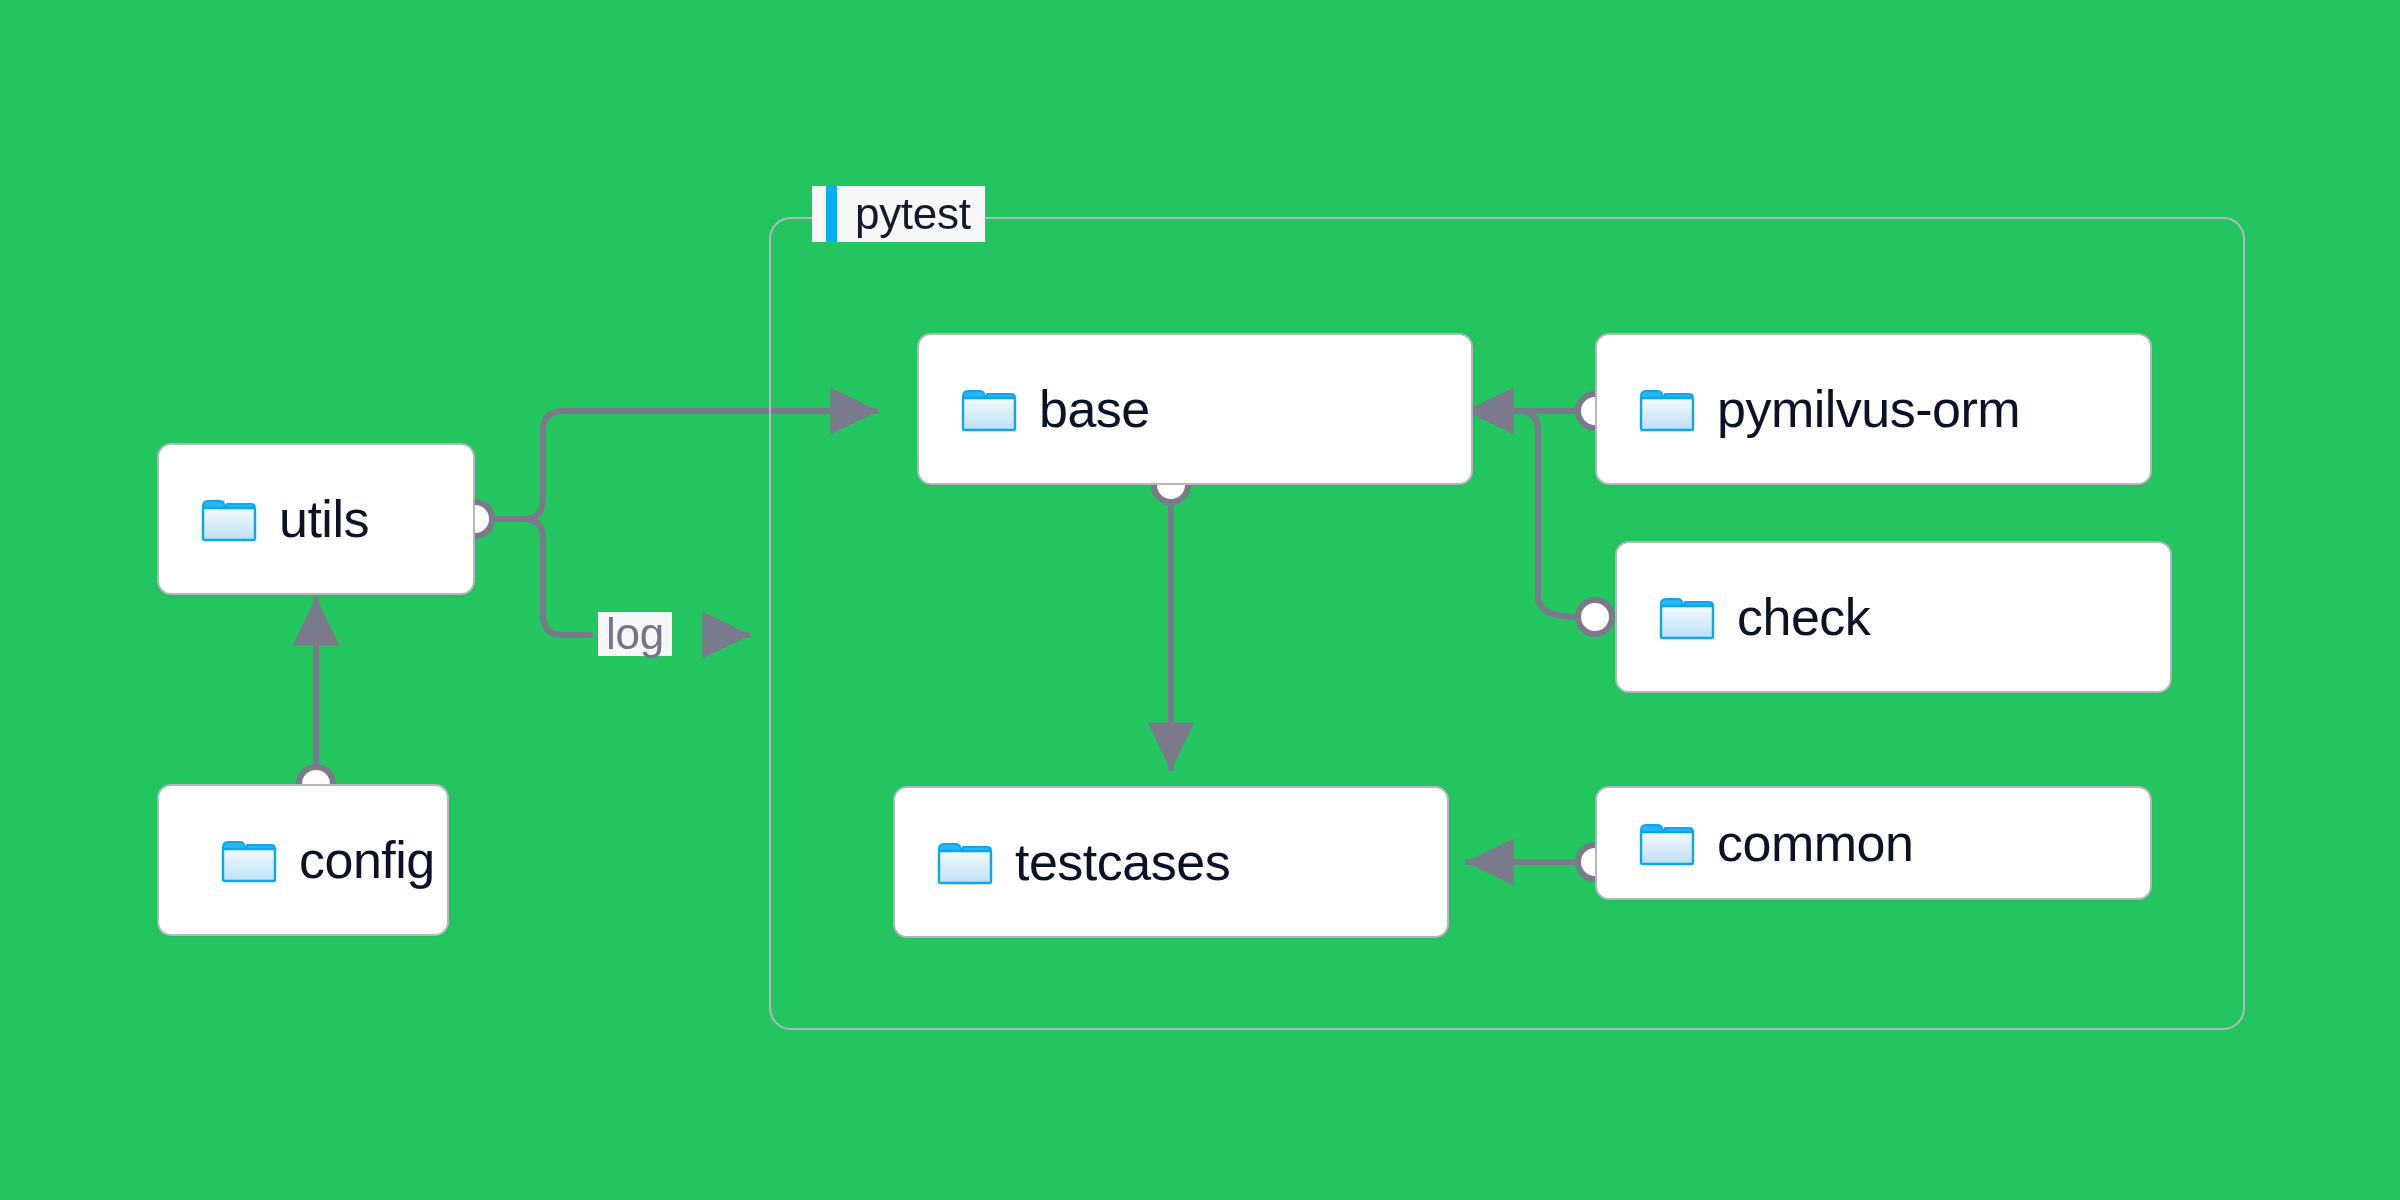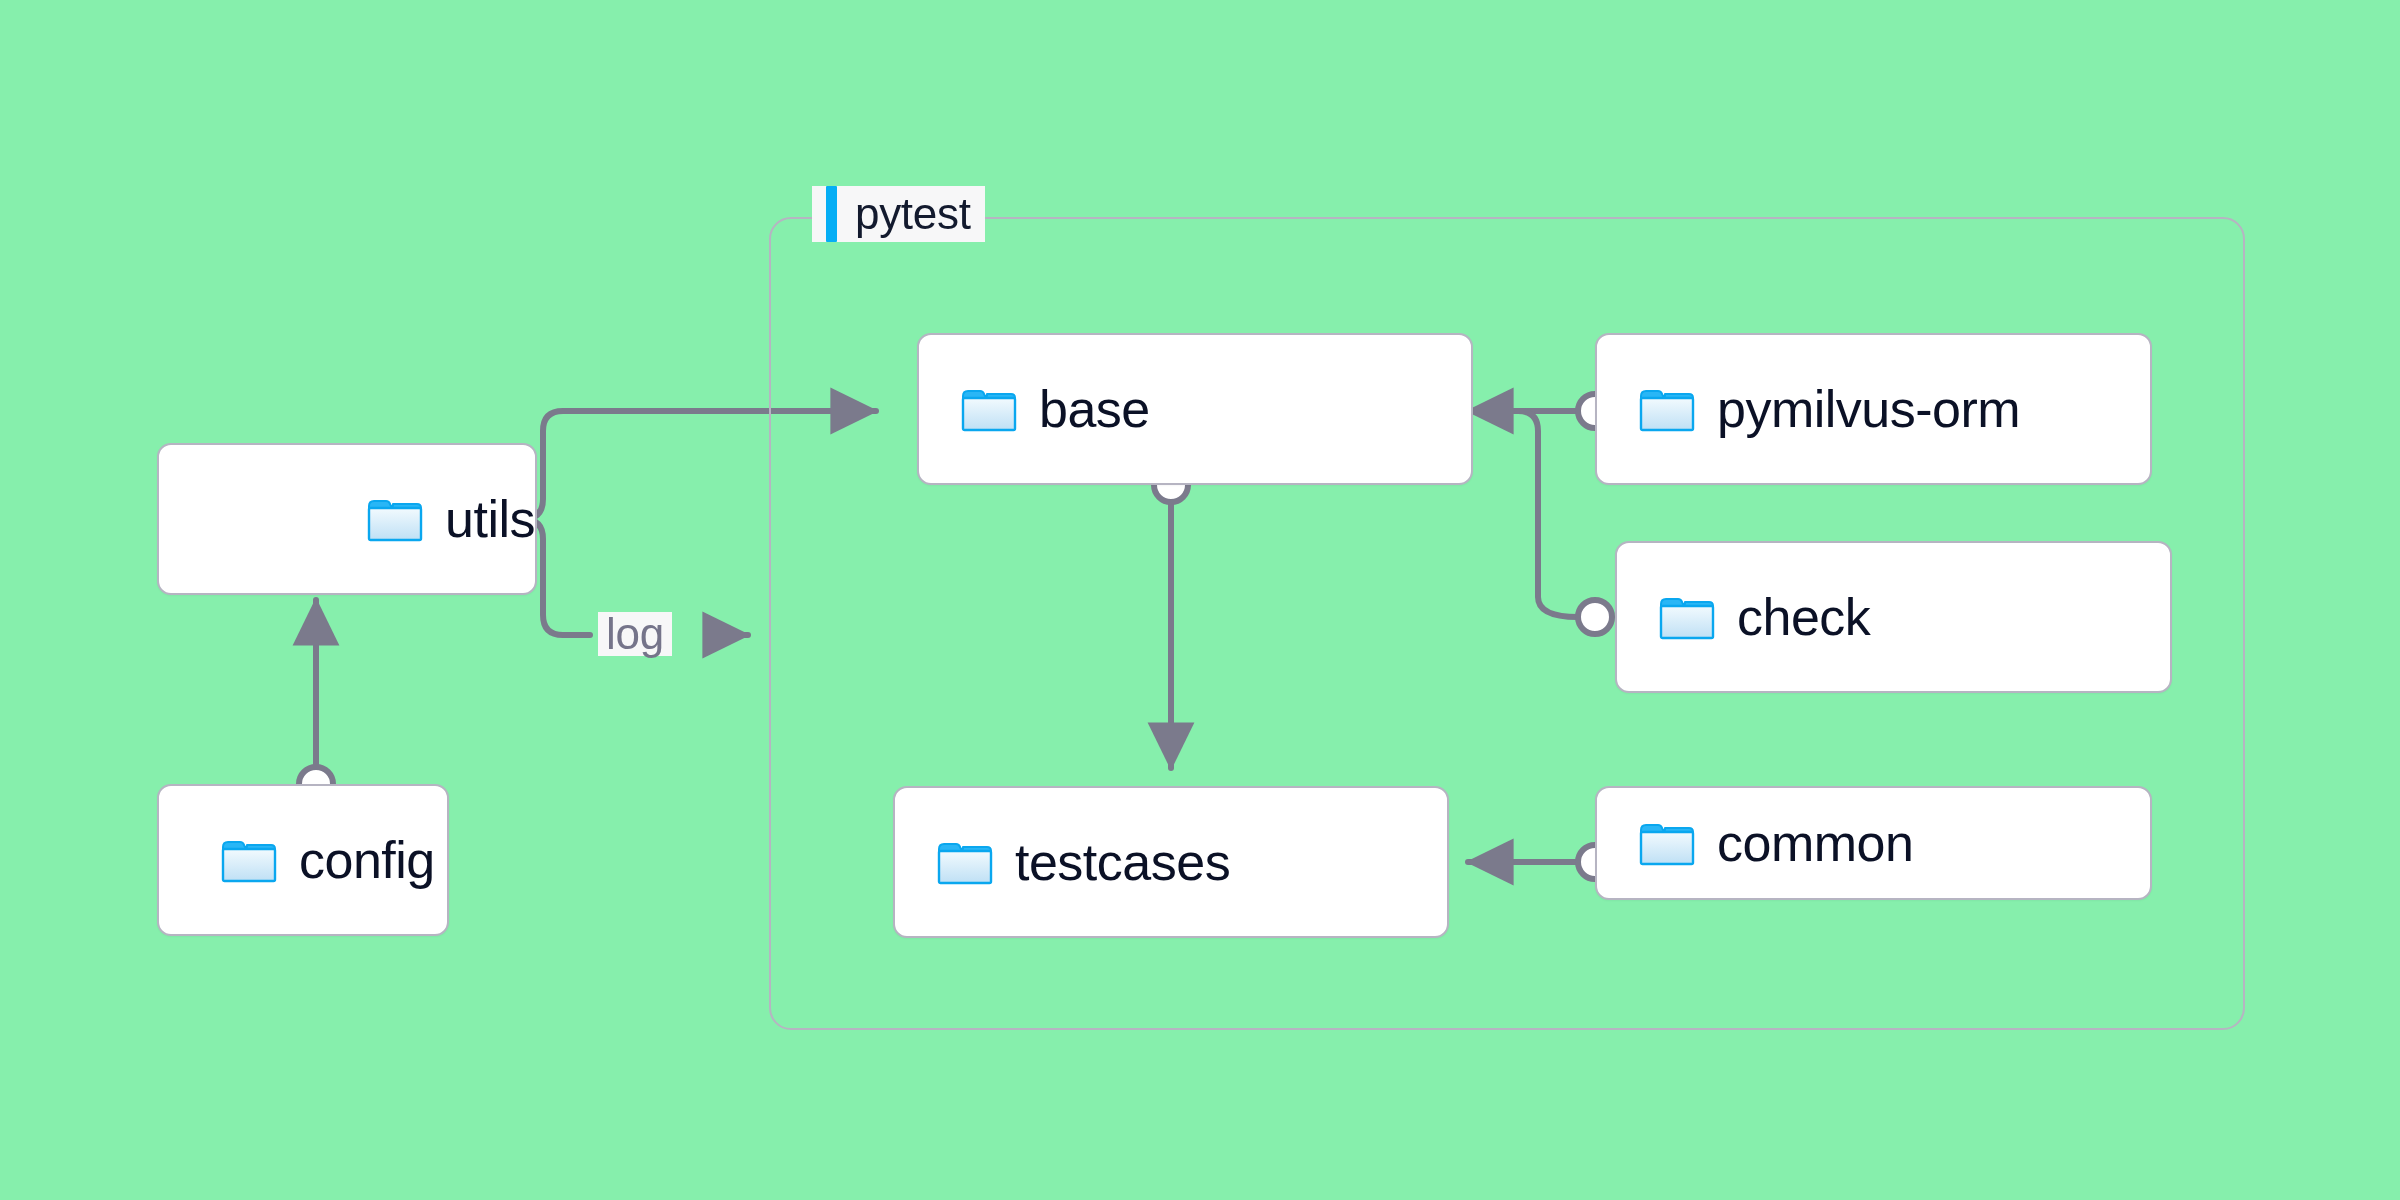--- a/index.html
+++ b/index.html
@@ -4,21 +4,21 @@
 <style>
   html, body {
     margin: 0;
     padding: 0;
     background: #ffffff;
   }
   #canvas {
     position: relative;
     width: 2400px;
     height: 1200px;
-    background: #86efac;
+    background: #22c55e;
     overflow: hidden;
     font-family: "Liberation Sans", sans-serif;
   }
   #wires {
     position: absolute;
     left: 0; top: 0;
     width: 2400px; height: 1200px;
     pointer-events: none;
   }
   .node {
@@ -141,21 +141,21 @@
       <circle cx="316" cy="784" r="17"></circle>
       <circle cx="1171" cy="485" r="17"></circle>
       <circle cx="1595" cy="411" r="17"></circle>
       <circle cx="1595" cy="617" r="17"></circle>
       <circle cx="1595" cy="862" r="17"></circle>
     </g>
   </svg>
 
   <span class="edge-label" style="left:598px; top:612px;text-align:right;">log</span>
 
-  <div class="node" style="left:157px; top:443px; width:380px; height:152px;justify-content:flex-end;">
+  <div class="node" style="left:157px; top:443px; width:318px; height:152px;">
     <div class="node-inner">
       <svg class="folder-icon" viewBox="0 0 56 46">
         <path d="M2 10 q0-5 5-5 h12 q3 0 4 3 l1 2 h2 v-2 h24 q4 0 4 4 v6 H2 z" fill="#29b6f6" stroke="#0aa7ef" stroke-width="2" stroke-linejoin="round"></path>
         <rect x="2" y="12" width="52" height="32" rx="1.5" fill="url(#folderGrad)" stroke="#0aa7ef" stroke-width="2.4"></rect>
       </svg>
       <span class="node-label">utils</span>
     </div>
   </div>
 
   <div class="node" style="left:157px; top:784px; width:292px; height:152px;padding-left:20px;">

